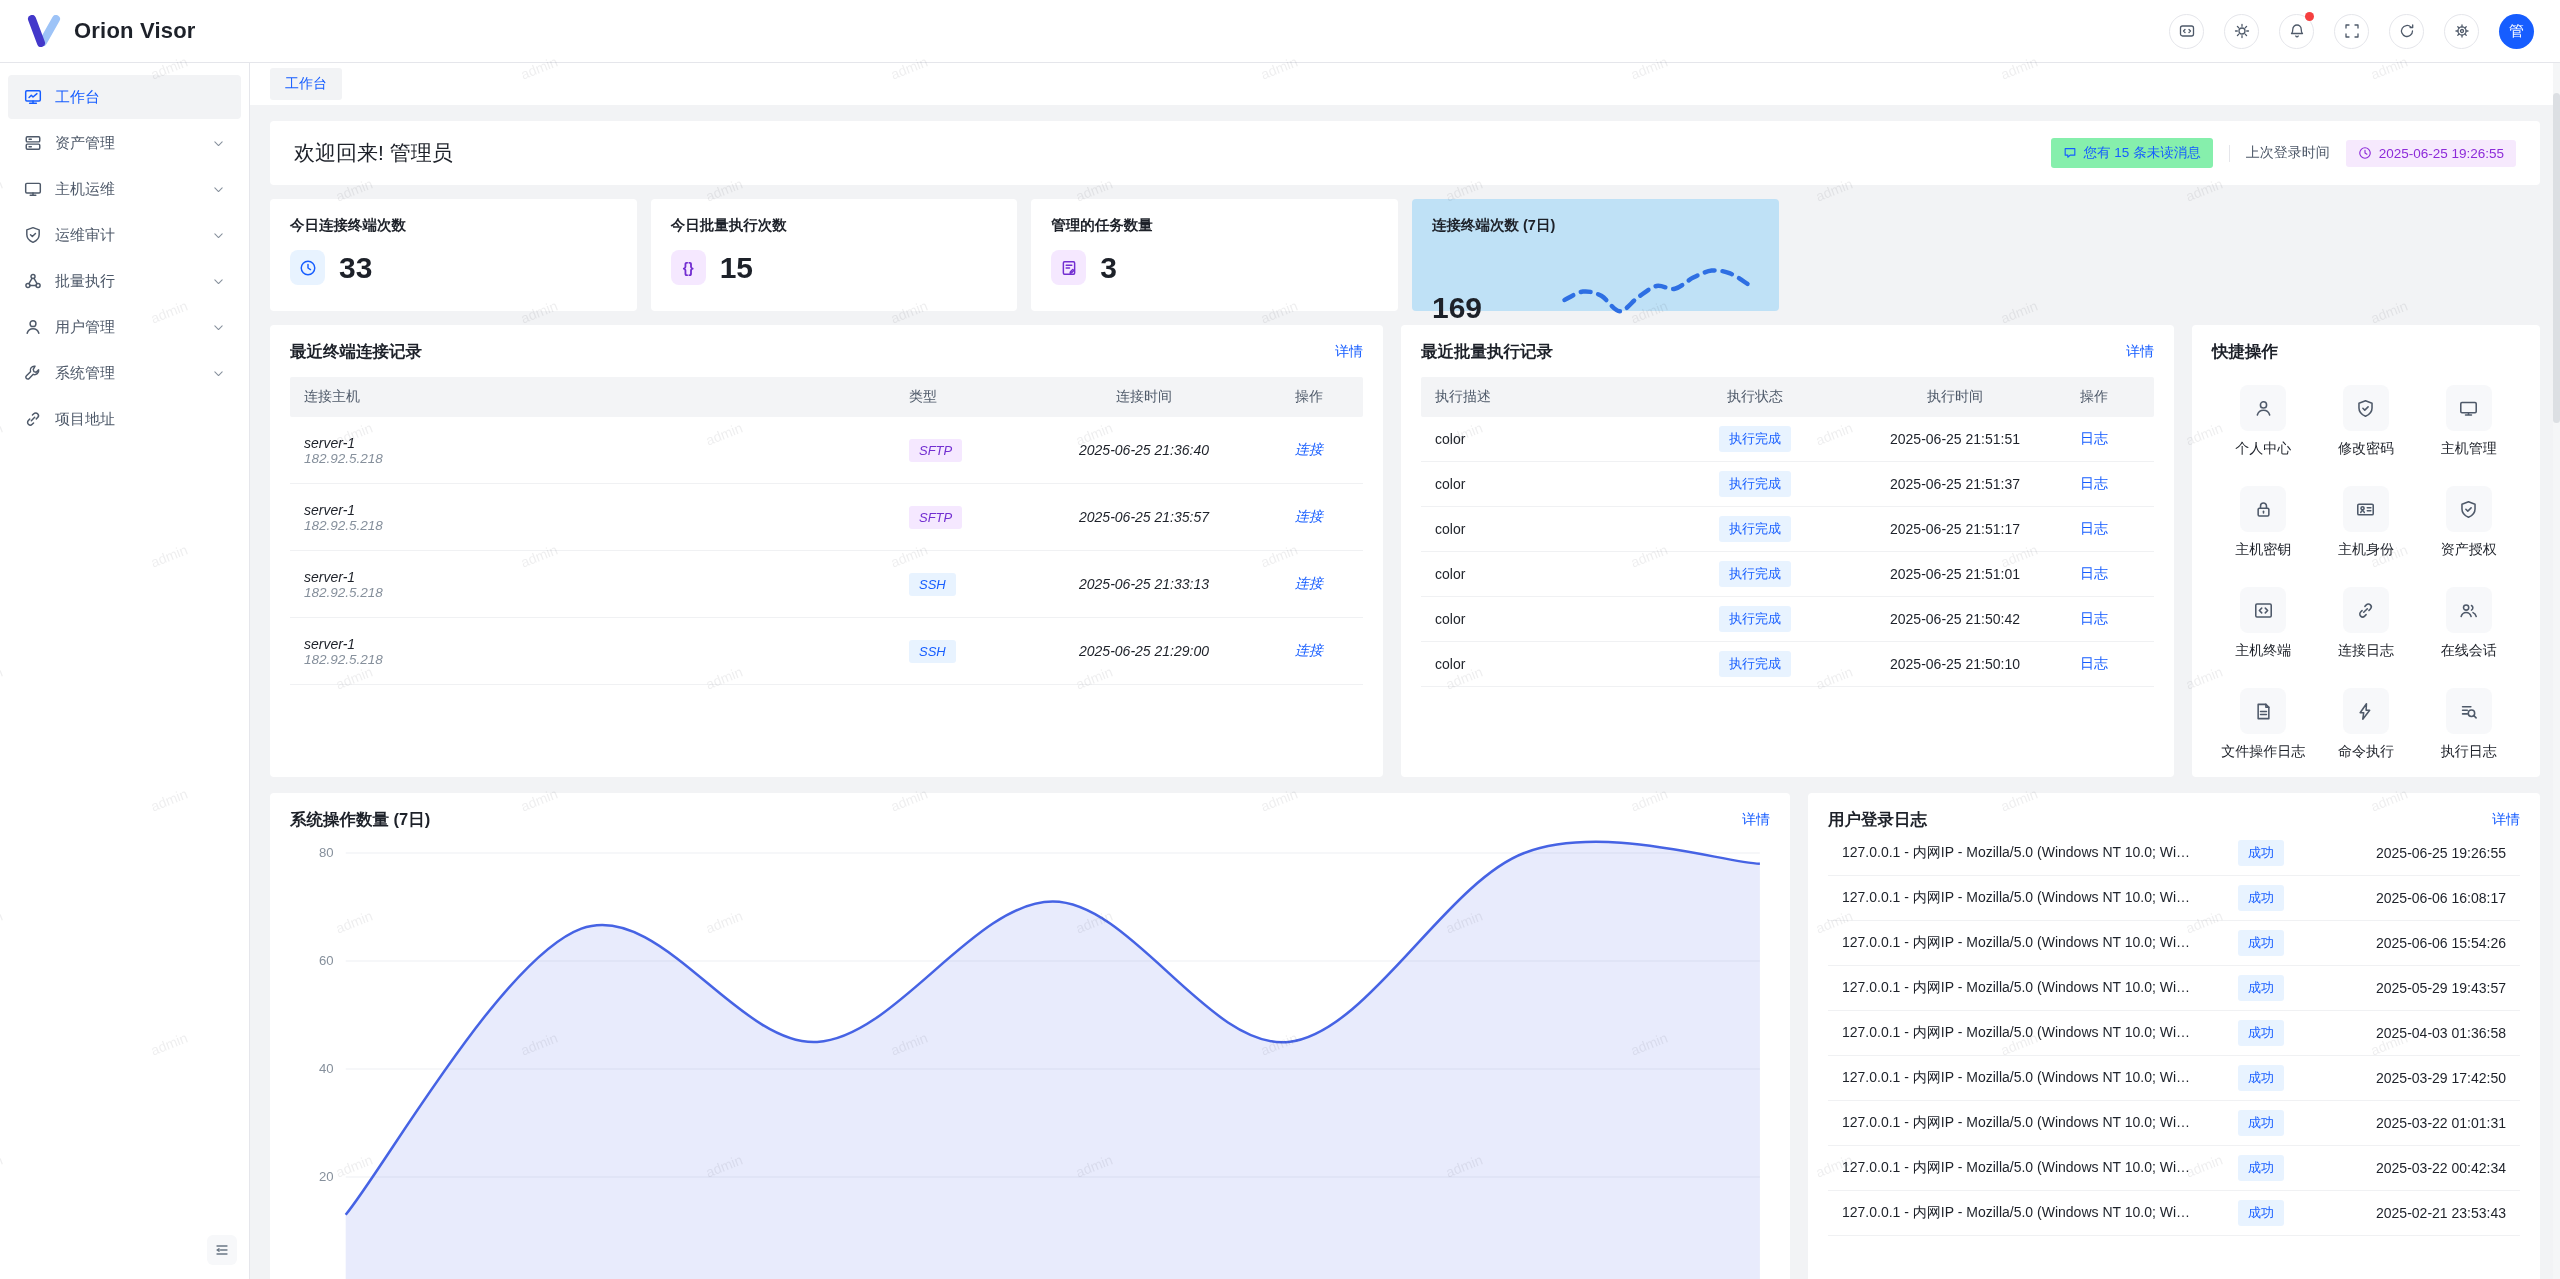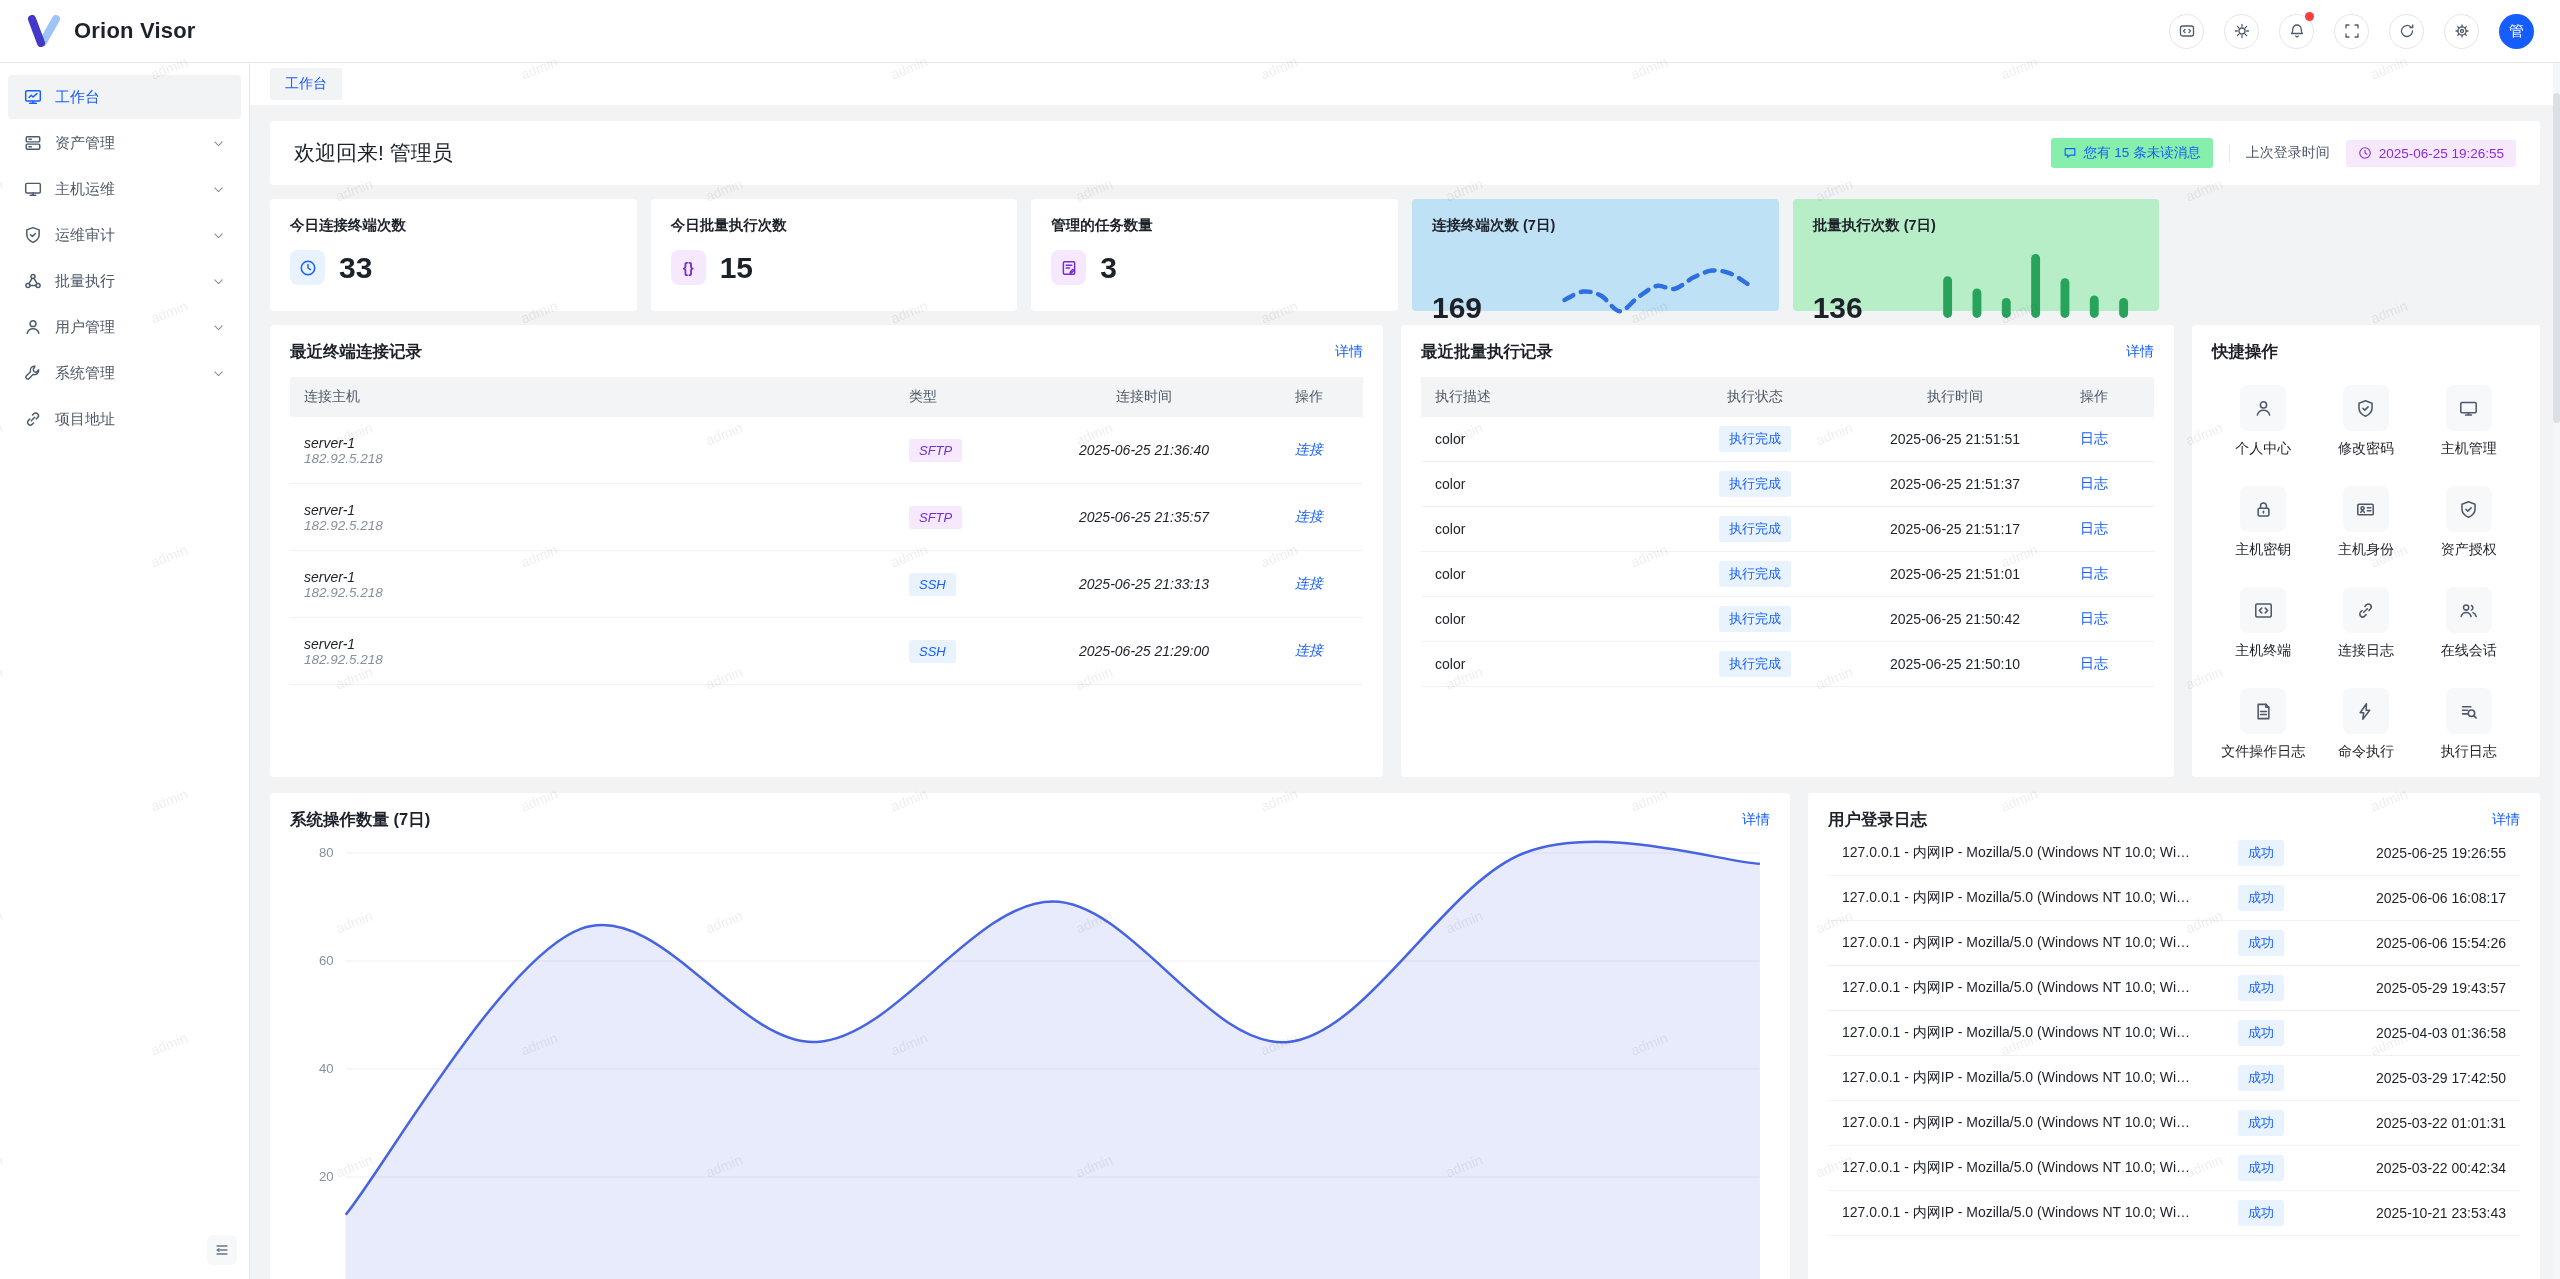--- a/index.html
+++ b/index.html
@@ -309,35 +309,20 @@
           </span>
           <span class="stat-value">3</span>
         </div>
       </div>
       <div class="stat-card mini-blue">
         <div class="stat-label">连接终端次数 (7日)</div>
         <div class="mini-flex">
           <span class="stat-value">169</span>
           <svg id="sparkline" class="mini-chart" viewBox="0 0 200 80">
               <path d="M8,55 C11.1,53.6 20.3,47.3 26.4,46.6 C32.5,45.9 38.7,47.5 44.8,50.8 C50.9,54.1 57.1,66.0 63.2,66.2 C69.3,66.4 75.5,56.4 81.6,52.2 C87.7,48.0 93.9,42.4 100.0,41.0 C106.1,39.6 112.3,45.2 118.4,43.8 C124.5,42.4 130.7,35.6 136.8,32.6 C142.9,29.6 149.1,26.3 155.2,25.6 C161.3,24.9 167.5,26.1 173.6,28.4 C179.7,30.7 188.9,37.7 192.0,39.6" class="spark-line"></path>
-            </svg>
-        </div>
-      </div>
-      <div class="stat-card mini-green">
-        <div class="stat-label">批量执行次数 (7日)</div>
-        <div class="mini-flex">
-          <span class="stat-value">136</span>
-          <svg id="bars" class="mini-chart" viewBox="0 0 230 90">
-              <rect x="10" y="35.2" width="10" height="46.8" rx="5" class="bar"></rect>
-              <rect x="43" y="48.88" width="10" height="33.12" rx="5" class="bar"></rect>
-              <rect x="76" y="59.68" width="10" height="22.32" rx="5" class="bar"></rect>
-              <rect x="109" y="10" width="10" height="72" rx="5" class="bar"></rect>
-              <rect x="142" y="37.36" width="10" height="44.64" rx="5" class="bar"></rect>
-              <rect x="175" y="56.8" width="10" height="25.2" rx="5" class="bar"></rect>
-              <rect x="208" y="59.68" width="10" height="22.32" rx="5" class="bar"></rect>
             </svg>
         </div>
       </div>
     </section>
 
     <section class="row2">
 
       <div class="panel">
         <div class="panel-head">
           <span class="panel-title">最近终端连接记录</span>
@@ -626,21 +611,21 @@
           <span class="cell-r">2025-03-22 01:01:31</span>
         </div>
         <div class="t-row login-cols login-row">
           <span class="device-cell">127.0.0.1 - 内网IP - Mozilla/5.0 (Windows NT 10.0; Win64;...</span>
           <span class="cell-c"><span class="tag tag-blue">成功</span></span>
           <span class="cell-r">2025-03-22 00:42:34</span>
         </div>
         <div class="t-row login-cols login-row">
           <span class="device-cell">127.0.0.1 - 内网IP - Mozilla/5.0 (Windows NT 10.0; Win64;...</span>
           <span class="cell-c"><span class="tag tag-blue">成功</span></span>
-          <span class="cell-r">2025-10-21 23:53:43</span>
+          <span class="cell-r">2025-02-21 23:53:43</span>
         </div>
       </div>
     </section>
   </main>
 </div>
 
 <div id="watermark">
     <span class="wm" style="left: 150px; top: 60px;">admin</span>
     <span class="wm" style="left: 520px; top: 60px;">admin</span>
     <span class="wm" style="left: 890px; top: 60px;">admin</span>

